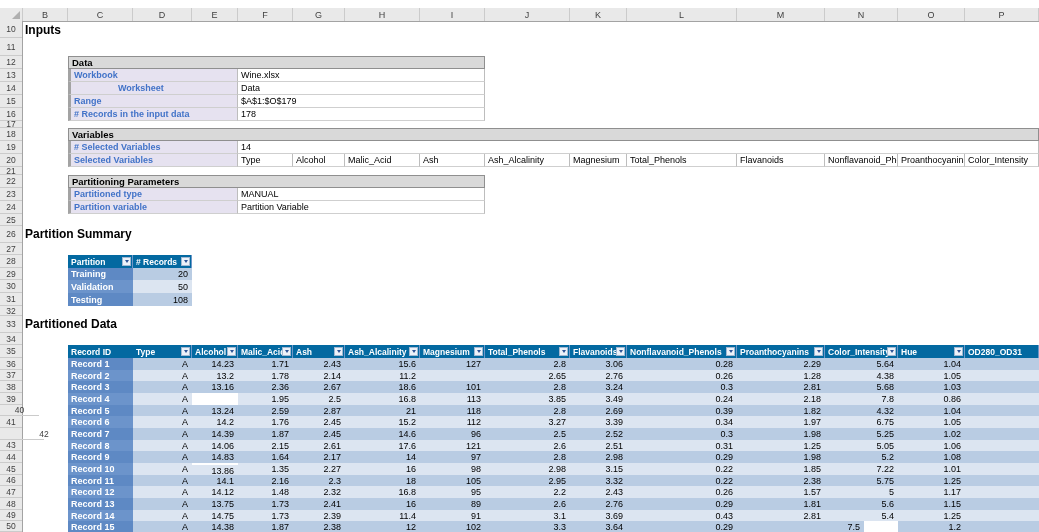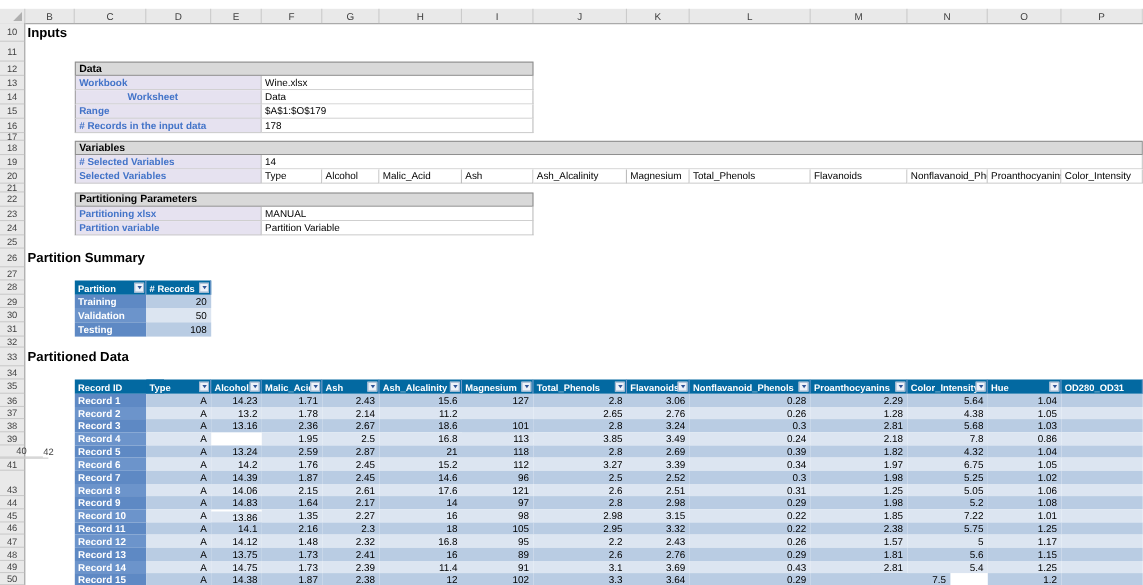--- a/index.html
+++ b/index.html
@@ -15,21 +15,21 @@
   .rowstrip{position:absolute;left:0;top:21px;width:23px;height:511px;background:#E9E9E9;border-right:1px solid #A3A3A3;box-sizing:border-box;}
   .rowcell{position:absolute;left:0;width:22px;border-bottom:1px solid #CBCBCB;color:#3F3F3F;font-size:8.5px;
            display:flex;align-items:center;justify-content:center;box-sizing:border-box;}
   
   .title{position:absolute;left:25px;font-size:12px;font-weight:bold;color:#000;white-space:nowrap;}
   .t1{top:23px}.t2{top:227px}.t3{top:317px}
   
   .cell{position:absolute;font-size:9px;color:#000;display:flex;align-items:center;overflow:hidden;
         white-space:nowrap;box-sizing:border-box;padding:0 3px;}
   .ghdr{background:#D9D9D9;border:1px solid #8F8F8F;font-weight:bold;font-size:9.5px;color:#000;}
-  .lab{background:#E6E2F0;color:#4273C8;font-weight:bold;border-right:1px solid #BDBDBD;border-bottom:1px solid #CFCFCF;border-left:1px solid #a3a3a3;}
+  .lab{background:#E6E2F0;color:#4273C8;font-weight:bold;border-right:1px solid #BDBDBD;border-bottom:1px solid #CFCFCF;border-left:3px solid #a3a3a3;}
   .val{background:#FFFFFF;border-right:1px solid #BDBDBD;border-bottom:1px solid #CFCFCF;}
   .bh{background:#0369a1;color:#fff;font-weight:bold;font-size:8.5px;position:relative;padding-right:1px;border-right:1px solid #6E97C8;}
   .rid-odd{background:#5E89C4;color:#fff;font-weight:bold;}
   .rid-even{background:#6C94CB;color:#fff;font-weight:bold;}
   .band-odd{background:#B9CCE3;}
   .band-even{background:#DCE5F1;}
   .num{justify-content:flex-end;padding-right:4px;}
   .fbtn{position:absolute;right:1px;top:2px;width:9px;height:9px;background:#EDF2F9;border:1px solid #A3B8D1;
         box-sizing:border-box;display:flex;align-items:center;justify-content:center;}
   .fbtn::after{content:"";width:0;height:0;border-left:2.5px solid transparent;border-right:2.5px solid transparent;border-top:3.5px solid #2E5496;}
@@ -84,21 +84,21 @@
       <div class="rowcell" style="left: 0px; top: 285px; width: 22px; height: 10px; position: absolute;">32</div>
       <div class="rowcell" style="left: 0px; top: 295px; width: 22px; height: 17px; position: absolute;">33</div>
       <div class="rowcell" style="left: 0px; top: 312px; width: 22px; height: 12px; position: absolute;">34</div>
       <div class="rowcell" style="left: 0px; top: 324px; width: 22px; height: 13px; position: absolute;">35</div>
       <div class="rowcell" style="left: 0px; top: 337px; width: 22px; height: 12px; position: absolute;">36</div>
       <div class="rowcell" style="left: 0px; top: 349px; width: 22px; height: 11px; position: absolute;">37</div>
       <div class="rowcell" style="left: 0px; top: 360px; width: 22px; height: 12px; position: absolute;">38</div>
       <div class="rowcell" style="left: 0px; top: 372px; width: 22px; height: 12px; position: absolute;">39</div>
       <div class="rowcell" style="left: 0px; top: 384px; width: 39px; height: 11px; position: absolute;">40</div>
       <div class="rowcell" style="left: 0px; top: 395px; width: 22px; height: 12px; position: absolute;">41</div>
-      <div class="rowcell" style="left: 0px; top: 384px; width: 22px; height: 12px; position: absolute; padding-left: 44px;">42</div>
+      <div class="rowcell" style="left: 0px; top: 407px; width: 22px; height: 12px; position: absolute; padding-left: 44px;">42</div>
       <div class="rowcell" style="left: 0px; top: 419px; width: 22px; height: 11px; position: absolute;">43</div>
       <div class="rowcell" style="left: 0px; top: 430px; width: 22px; height: 12px; position: absolute;">44</div>
       <div class="rowcell" style="left: 0px; top: 442px; width: 22px; height: 12px; position: absolute;">45</div>
       <div class="rowcell" style="left: 0px; top: 454px; width: 22px; height: 11px; position: absolute;">46</div>
       <div class="rowcell" style="left: 0px; top: 465px; width: 22px; height: 12px; position: absolute;">47</div>
       <div class="rowcell" style="left: 0px; top: 477px; width: 22px; height: 12px; position: absolute;">48</div>
       <div class="rowcell" style="left: 0px; top: 489px; width: 22px; height: 11px; position: absolute;">49</div>
       <div class="rowcell" style="left: 0px; top: 500px; width: 22px; height: 11px; position: absolute;">50</div>
     </div>
 
@@ -125,21 +125,21 @@
       <div class="cell val" style="left: 345px; top: 154px; width: 75px; height: 13px; position: absolute;">Malic_Acid</div>
       <div class="cell val" style="left: 420px; top: 154px; width: 65px; height: 13px; position: absolute;">Ash</div>
       <div class="cell val" style="left: 485px; top: 154px; width: 85px; height: 13px; position: absolute;">Ash_Alcalinity</div>
       <div class="cell val" style="left: 570px; top: 154px; width: 57px; height: 13px; position: absolute;">Magnesium</div>
       <div class="cell val" style="left: 627px; top: 154px; width: 110px; height: 13px; position: absolute;">Total_Phenols</div>
       <div class="cell val" style="left: 737px; top: 154px; width: 88px; height: 13px; position: absolute;">Flavanoids</div>
       <div class="cell val" style="left: 825px; top: 154px; width: 73px; height: 13px; position: absolute;">Nonflavanoid_Phenols</div>
       <div class="cell val" style="left: 898px; top: 154px; width: 67px; height: 13px; position: absolute;">Proanthocyanins</div>
       <div class="cell val" style="left: 965px; top: 154px; width: 74px; height: 13px; position: absolute;">Color_Intensity</div>
       <div class="cell ghdr" style="left: 68px; top: 175px; width: 417px; height: 13px; position: absolute;">Partitioning Parameters</div>
-      <div class="cell lab" style="left: 68px; top: 188px; width: 170px; height: 13px; position: absolute;">Partitioning xlsx</div>
+      <div class="cell lab" style="left: 68px; top: 188px; width: 170px; height: 13px; position: absolute;">Partitioned type</div>
       <div class="cell val" style="left: 238px; top: 188px; width: 247px; height: 13px; position: absolute;">MANUAL</div>
       <div class="cell lab" style="left: 68px; top: 201px; width: 170px; height: 13px; position: absolute;">Partition variable</div>
       <div class="cell val" style="left: 238px; top: 201px; width: 247px; height: 13px; position: absolute;">Partition Variable</div>
       <div class="cell bh" style="left: 68px; top: 255px; width: 65px; height: 13px; position: absolute;">Partition<div class="fbtn"></div></div>
       <div class="cell bh" style="left: 133px; top: 255px; width: 59px; height: 13px; position: absolute;"># Records<div class="fbtn"></div></div>
       <div class="cell rid-odd" style="left: 68px; top: 268px; width: 65px; height: 12px; position: absolute;">Training</div>
       <div class="cell num band-odd" style="left: 133px; top: 268px; width: 59px; height: 12px; position: absolute;">20</div>
       <div class="cell rid-even" style="left: 68px; top: 280px; width: 65px; height: 13px; position: absolute;">Validation</div>
       <div class="cell num band-even" style="left: 133px; top: 280px; width: 59px; height: 13px; position: absolute;">50</div>
       <div class="cell rid-odd" style="left: 68px; top: 293px; width: 65px; height: 13px; position: absolute;">Testing</div>

